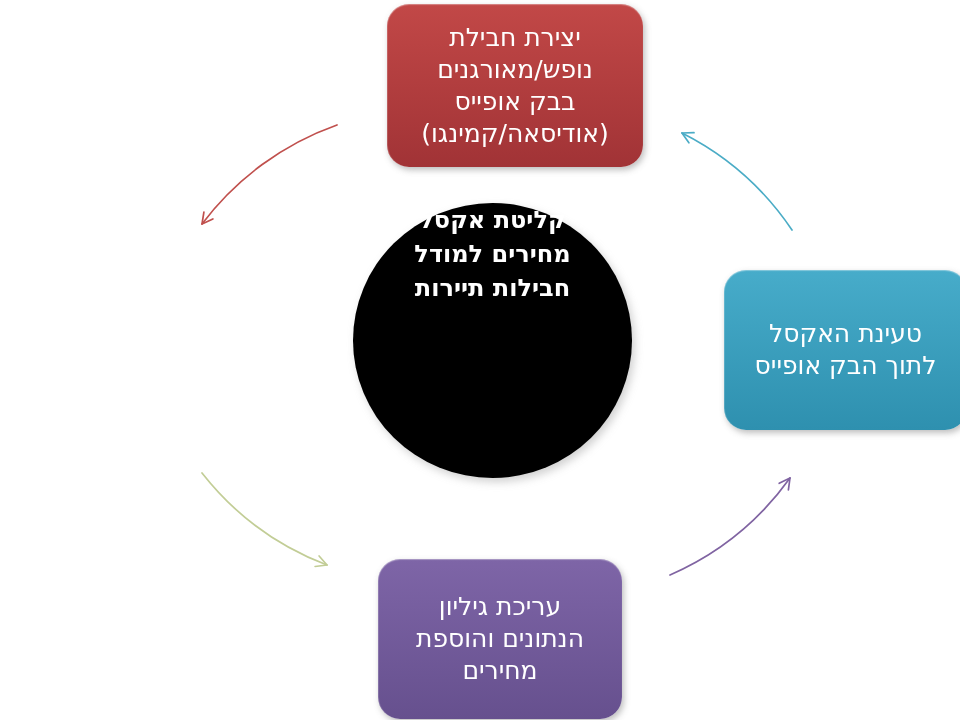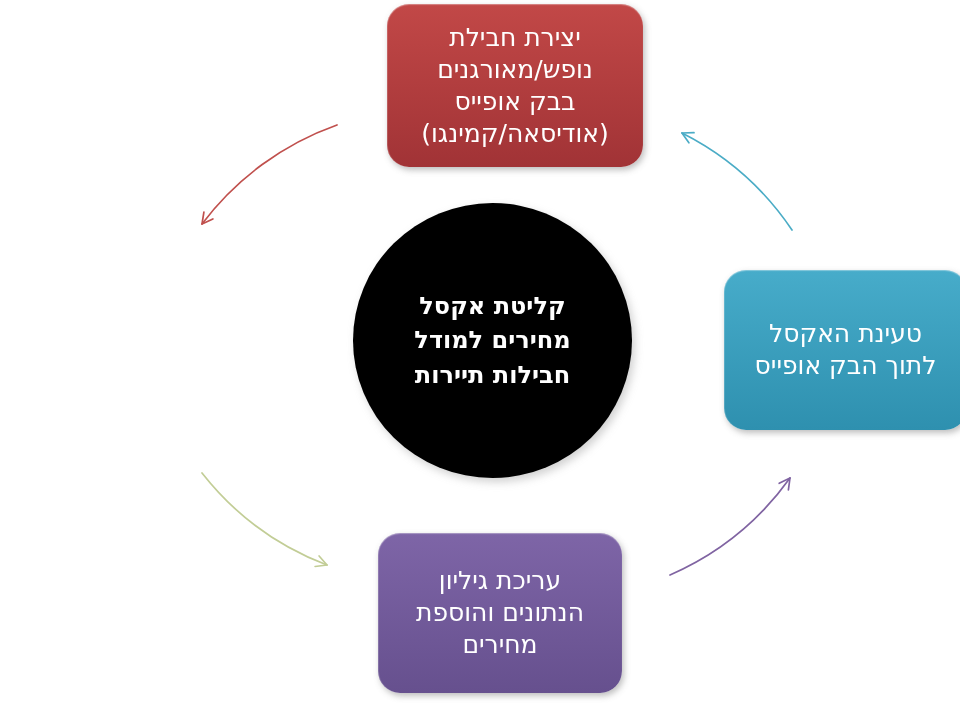--- a/index.html
+++ b/index.html
@@ -22,34 +22,34 @@
   }
   .node-label{
     white-space:pre-line;
     direction:rtl;
     font-size:25px;line-height:1.28;
     padding:0 6px;
   }
   .center-node{
     position:absolute;left:353px;top:203px;width:279px;height:275px;
     border-radius:50%;
-    display:flex;align-items:center;justify-content:center;
+    display:flex;align-items:flex-start;justify-content:center;
     text-align:center;color:#ffffff;
     box-shadow:3px 4px 8px rgba(140,140,140,.4);
   }
   .center-label{
     white-space:pre-line;
     direction:rtl;
     font-weight:bold;
     font-size:24px;line-height:1.42;
   }
   #node-top{left:387px;top:4px;width:256px;height:163px;}
   #node-left{left:45px;top:270px;width:245px;height:163px;}
   #node-right{left:700px;top:270px;width:243px;height:160px;}
-  #node-bottom{left:378px;top:533px;width:244px;height:160px;}
+  #node-bottom{left:378px;top:559px;width:244px;height:160px;}
 </style>
 </head>
 <body>
 
 <div class="stage">
 
   <svg class="arrows" viewBox="0 0 960 720">
 
     <g fill="none" stroke-width="1.7" stroke-linecap="round" stroke-linejoin="round" stroke="#C0504D">
       <path d="M337,125 A290,290 0 0 0 202,224"></path>

